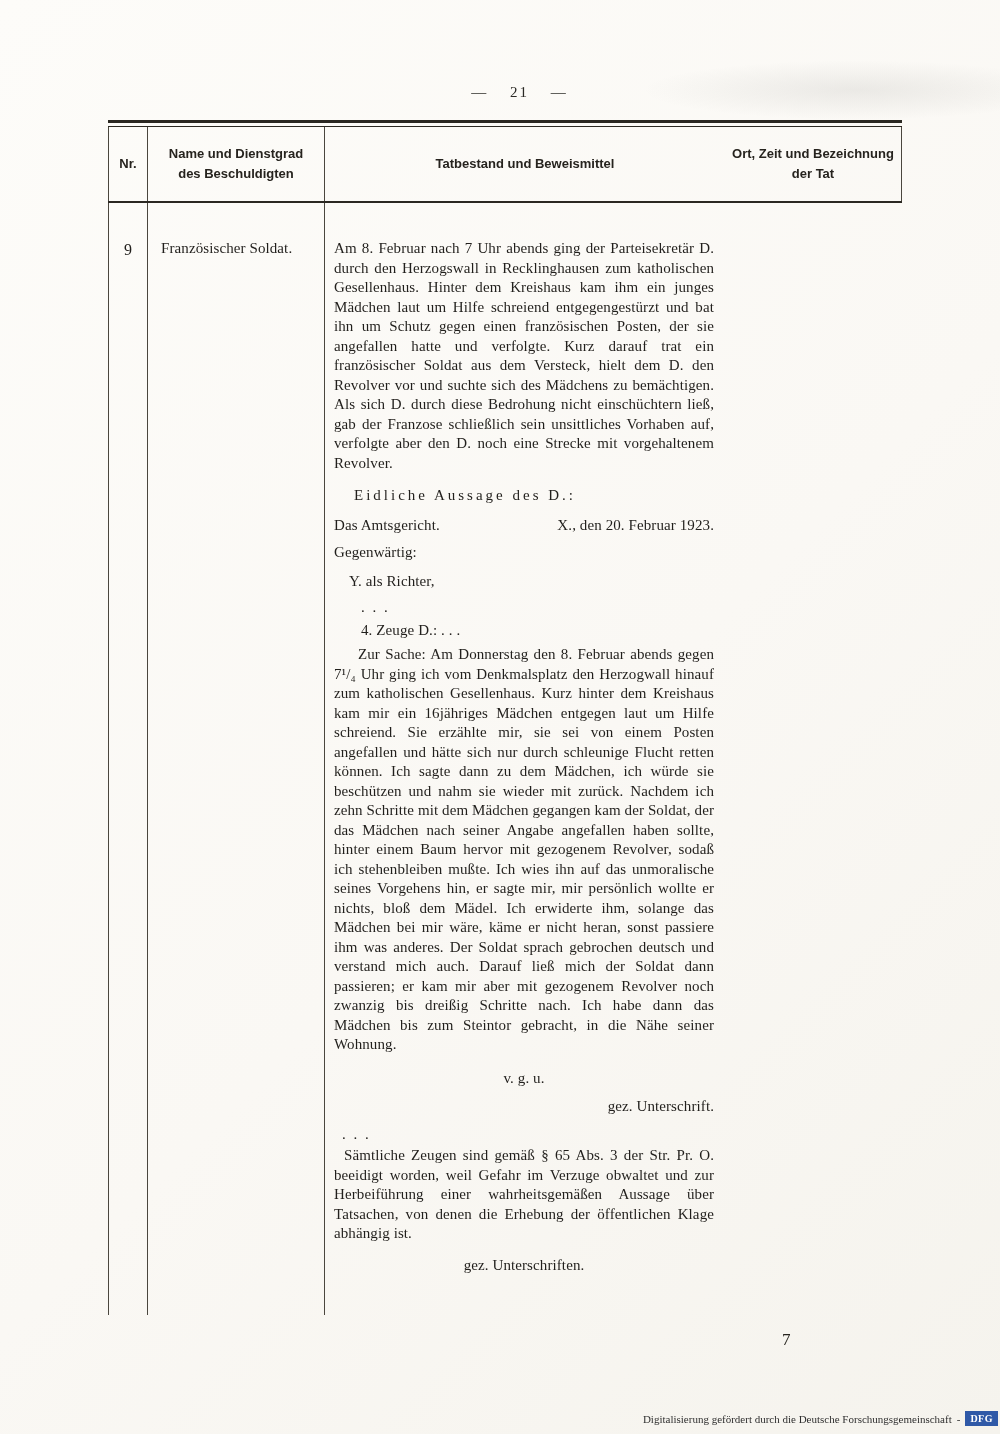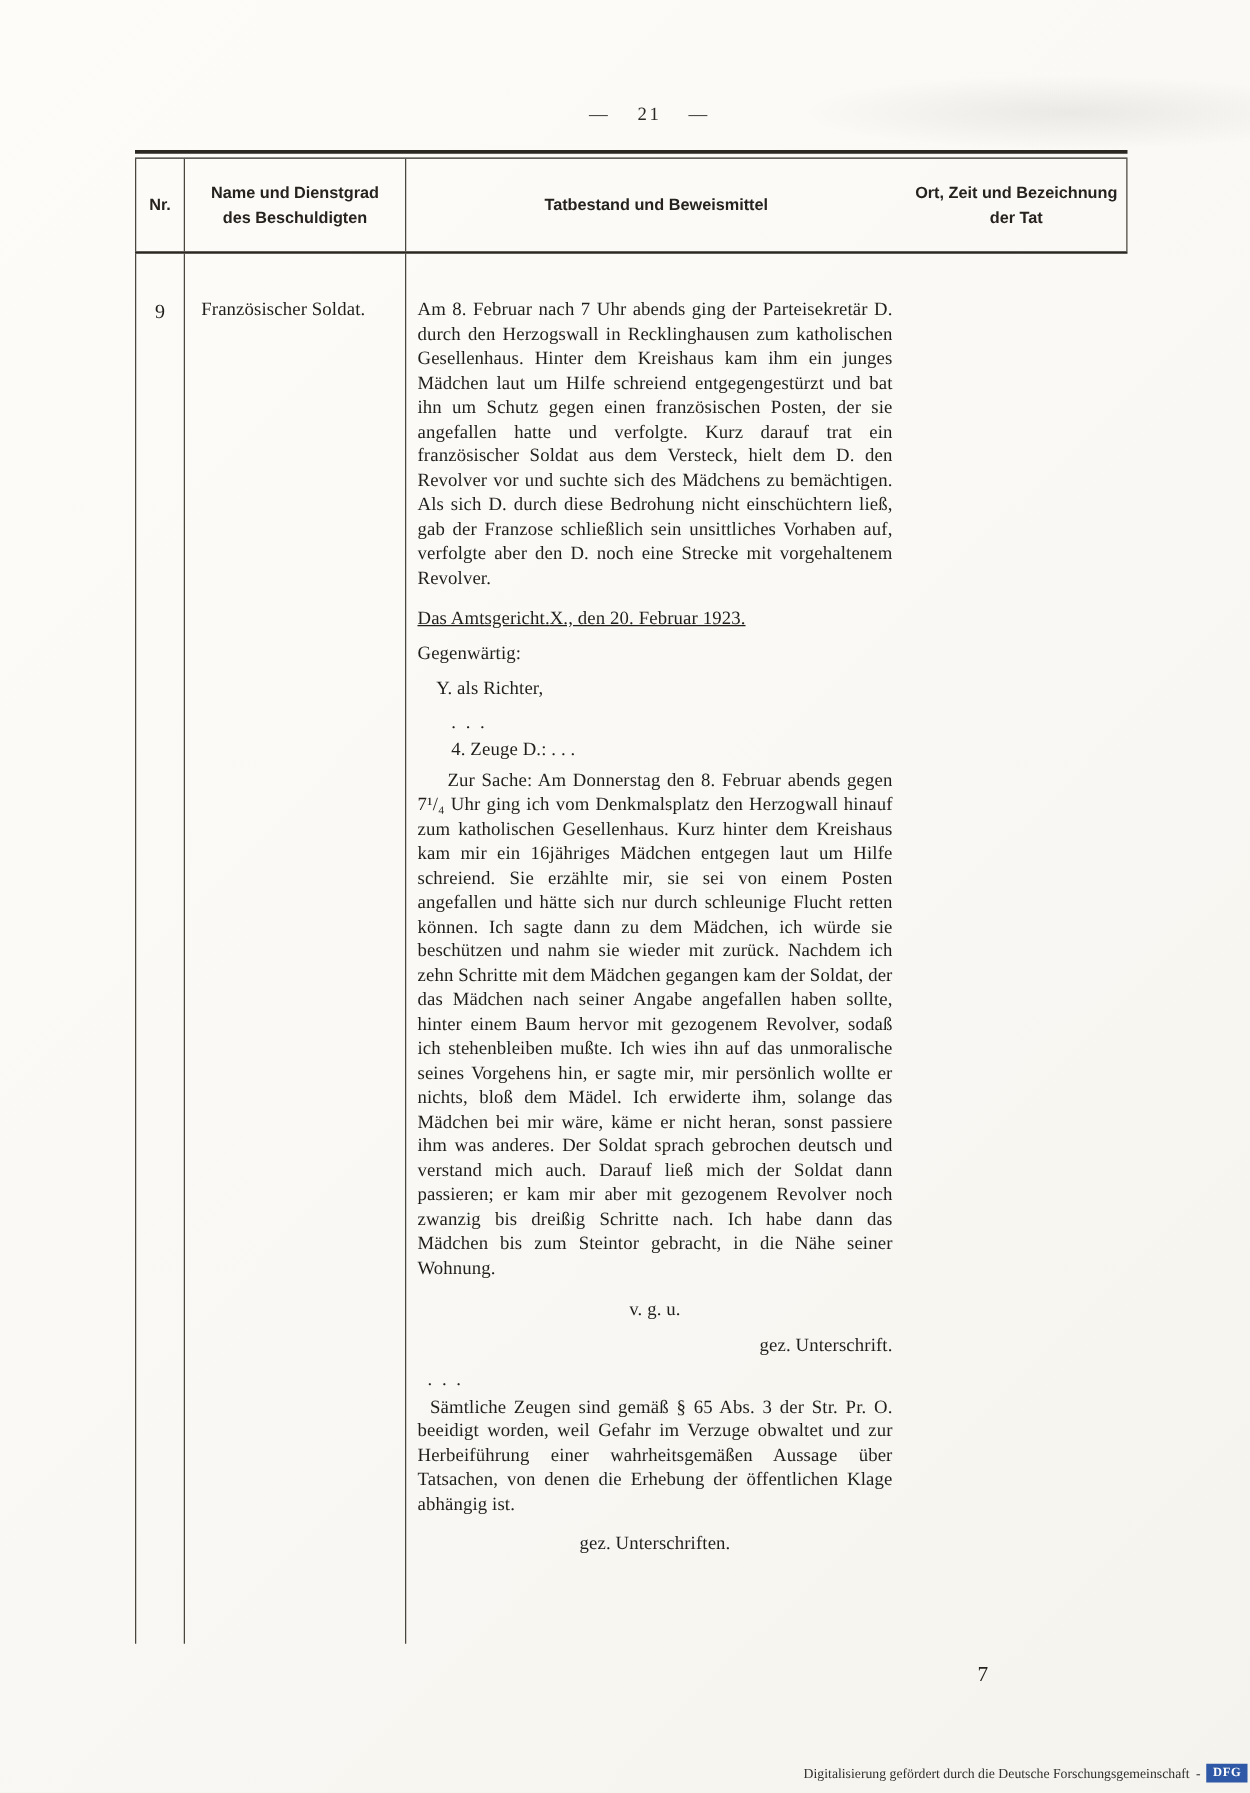--- a/index.html
+++ b/index.html
@@ -40,21 +40,21 @@
   .tbody { display: flex; align-items: stretch; min-height: 1112px; }
   .tbody .cell { font-size: 15px; line-height: 1.3; padding-top: 36px; letter-spacing: 0.1px; }
   .tbody .c0 { text-align: center; padding-top: 37px; font-size: 16px; }
   .tbody .c1 { padding-left: 13px; padding-right: 6px; }
   .tbody .c2 { padding-left: 7px;  padding-right: 5px; }
   .tbody .c3 { padding-left: 9px;  padding-right: 11px; }
   .ort-block { white-space: pre-line; padding-left: 15px; text-indent: -15px; margin: 0 0 11px 0; }
   .tat-p { text-align: justify; margin: 0; }
   .mb { margin-bottom: 13px; }
   .sperr { letter-spacing: 3px; padding-left: 20px; margin: 4px 0 10px; }
-  .court-line { display: flex; justify-content: flex-start; margin-bottom: 8px; text-decoration: underline; }
+  .court-line { display: flex; justify-content: space-between; margin-bottom: 8px; }
   .present { margin-bottom: 9px; }
   .ind1 { padding-left: 15px; margin-bottom: 3px; }
   .dots { padding-left: 27px; margin: 7px 0 3px; letter-spacing: 2px; }
   .witness { padding-left: 27px; margin-bottom: 5px; }
   .p2 { text-indent: 24px; }
   .centered { text-align: center; }
   .vgu  { margin: 14px 0 0; }
   .sig1 { margin: 9px 0 0; text-align: right; }
   .dots2 { padding-left: 8px; margin: 8px 0 0; letter-spacing: 2px; }
   .p3 { text-indent: 10px; margin-top: 2px; }
@@ -94,20 +94,21 @@
 
     <div class="tbody">
       <div class="cell c0">9</div>
 
       <div class="cell c1">Französischer Soldat.</div>
 
 
       <div class="cell c3">
         <p class="tat-p mb">Am 8. Februar nach 7 Uhr abends ging der Parteisekretär D. durch den Herzogswall in Recklinghausen zum katholischen Gesellenhaus. Hinter dem Kreishaus kam ihm ein junges Mädchen laut um Hilfe schreiend entgegengestürzt und bat ihn um Schutz gegen einen französischen Posten, der sie angefallen hatte und verfolgte. Kurz darauf trat ein französischer Soldat aus dem Versteck, hielt dem D. den Revolver vor und suchte sich des Mädchens zu bemächtigen. Als sich D. durch diese Bedrohung nicht einschüchtern ließ, gab der Franzose schließlich sein unsittliches Vorhaben auf, verfolgte aber den D. noch eine Strecke mit vorgehaltenem Revolver.</p>
 
+        <div class="sperr">Eidliche Aussage des D.:</div>
 
         <div class="court-line">
           <span>Das Amtsgericht.</span>
           <span>X., den 20. Februar 1923.</span>
         </div>
 
         <div class="present">Gegenwärtig:</div>
         <div class="ind1">Y. als Richter,</div>
 
         <div class="dots">. . .</div>

